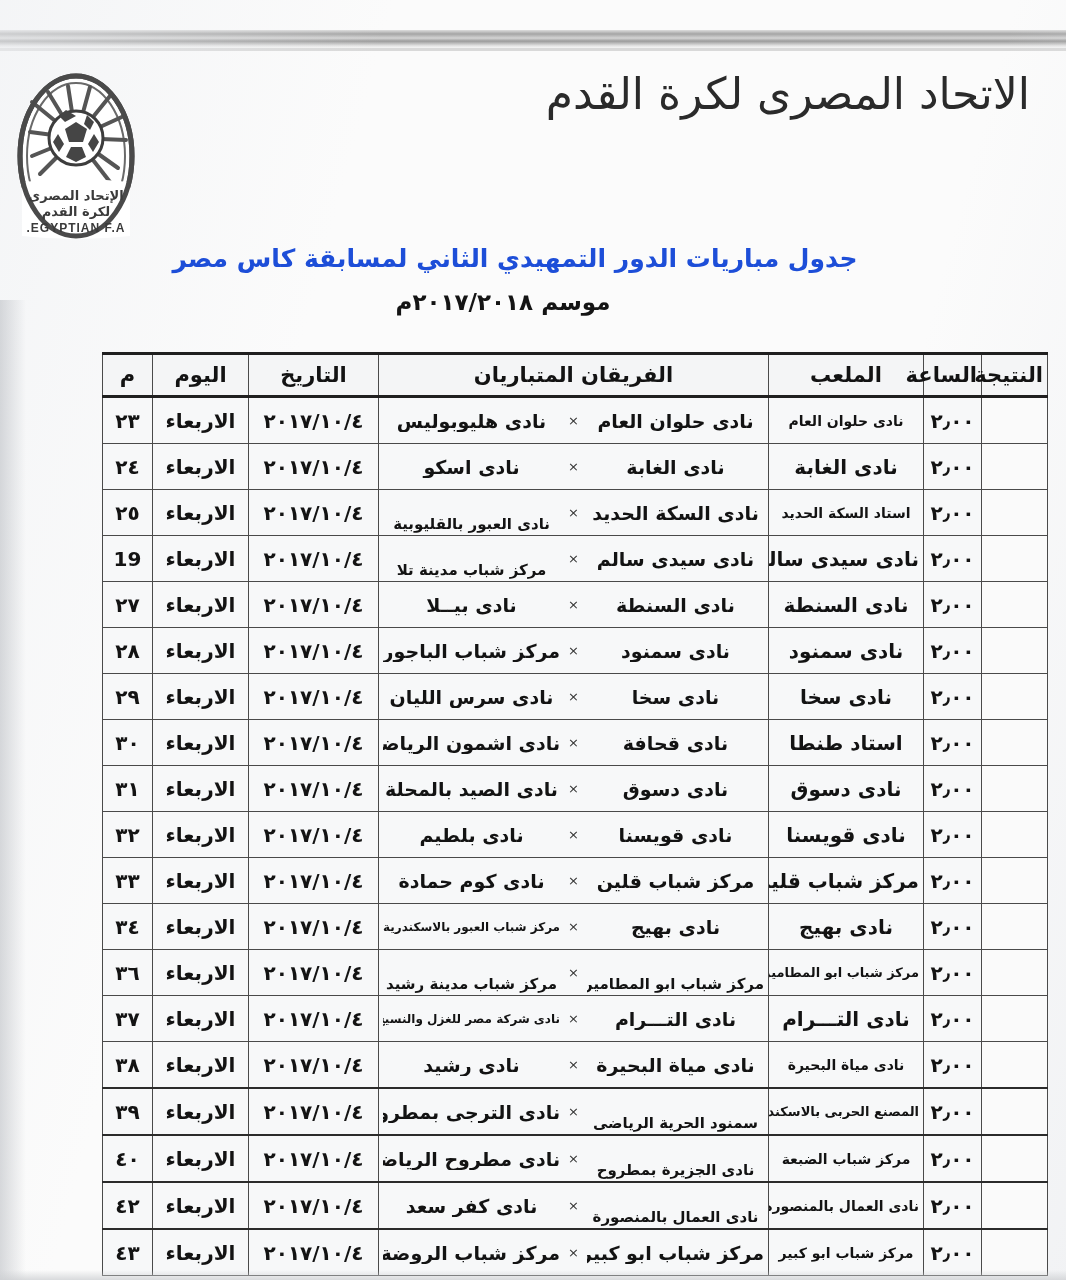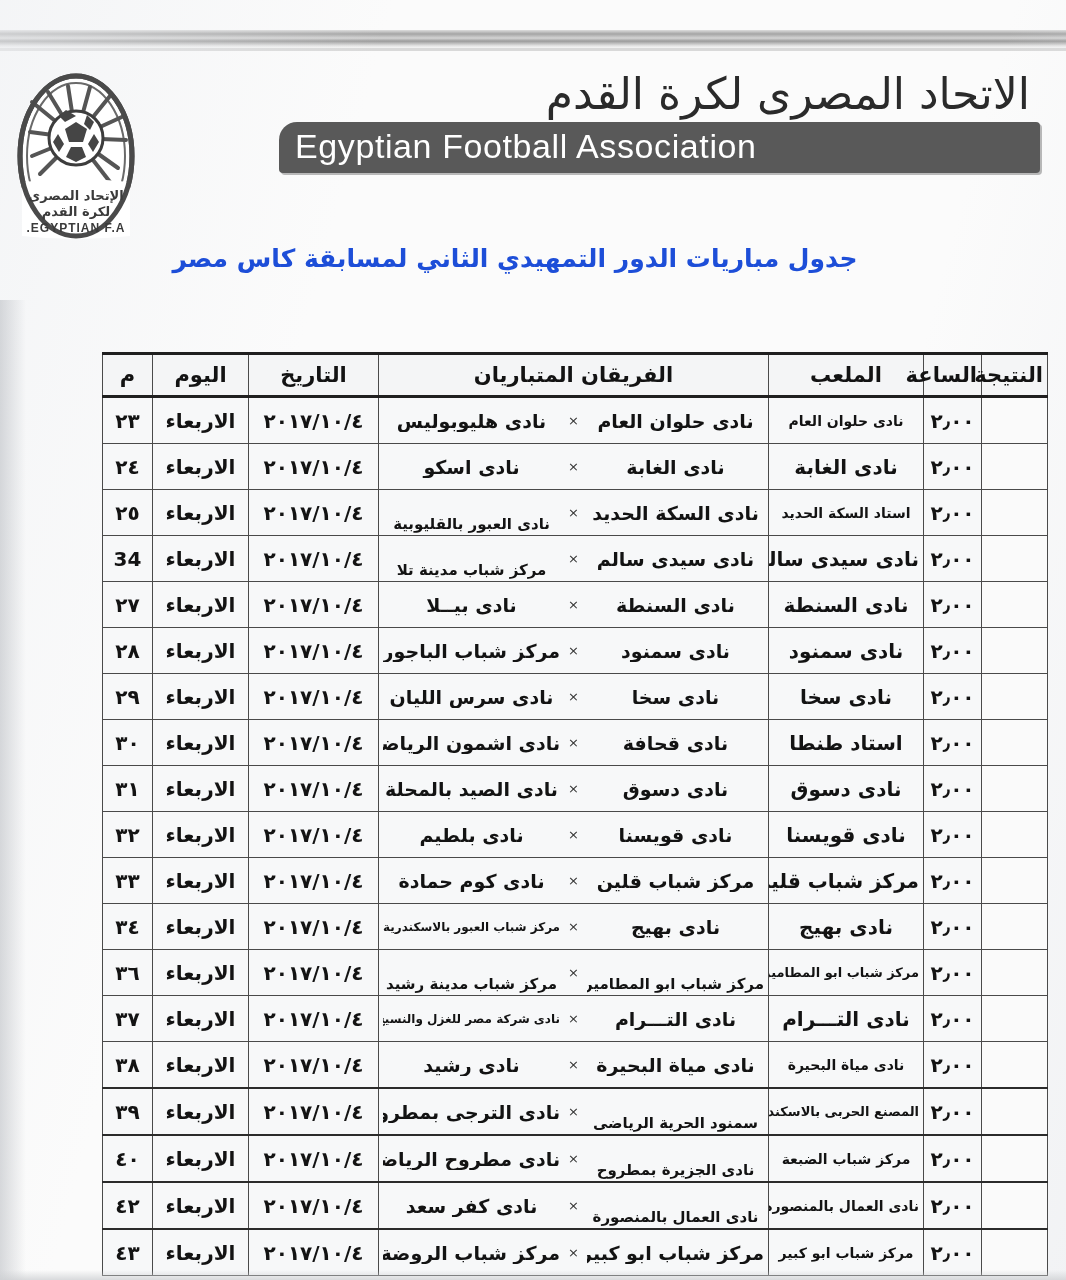--- a/index.html
+++ b/index.html
@@ -270,26 +270,26 @@
         <path d="M8 110 Q62 104 116 110 L116 164 Q62 170 8 164 Z" fill="#ffffff"></path>
         <ellipse cx="62" cy="84" rx="56" ry="80" fill="none" stroke="#4a4a4a" stroke-width="5"></ellipse>
         <text x="62" y="128" text-anchor="middle" font-family="DejaVu Sans, sans-serif" font-size="13" font-weight="700" fill="#3b3b3b" direction="rtl">الإتحاد المصرى</text>
         <text x="62" y="144" text-anchor="middle" font-family="DejaVu Sans, sans-serif" font-size="13" font-weight="700" fill="#3b3b3b" direction="rtl">لكرة القدم</text>
         <text x="62" y="160" text-anchor="middle" font-family="Liberation Sans, sans-serif" font-size="12" font-weight="700" fill="#3b3b3b" letter-spacing="1">EGYPTIAN F.A.</text>
       </svg>
     </div>
 
     <div class="wordmark">
       <div class="wordmark-ar">الاتحاد المصرى لكرة القدم</div>
-      <div class="wordmark-bar">Egyptian Football Association</div>
     </div>
   </div>
 
   <div class="doc-titles">
     <div class="doc-title-main">جدول مباريات الدور التمهيدي الثاني لمسابقة كاس مصر</div>
+    <div class="doc-title-sub">موسم ٢٠١٧/٢٠١٨م</div>
   </div>
 
   <div class="table-wrap">
     <table class="schedule">
       <colgroup>
         <col class="c-result">
           <col class="c-time">
           <col class="c-venue">
         <col class="c-teams">
           <col class="c-date">
@@ -359,21 +359,21 @@
             <td class="venue">نادى سيدى سالم</td>
             <td class="teams">
               <div class="matchline">
                 <span class="team">نادى سيدى سالم</span>
                 <span class="vs">×</span>
                 <span class="team small">مركز شباب مدينة تلا</span>
               </div>
             </td>
             <td class="date">٢٠١٧/١٠/٤</td>
             <td class="day">الاربعاء</td>
-            <td class="num">34</td>
+            <td class="num">19</td>
           </tr>
           <tr>
             <td class="result"></td>
             <td class="time">٢٫٠٠</td>
             <td class="venue">نادى السنطة</td>
             <td class="teams">
               <div class="matchline">
                 <span class="team">نادى السنطة</span>
                 <span class="vs">×</span>
                 <span class="team">نادى بيــلا</span>

